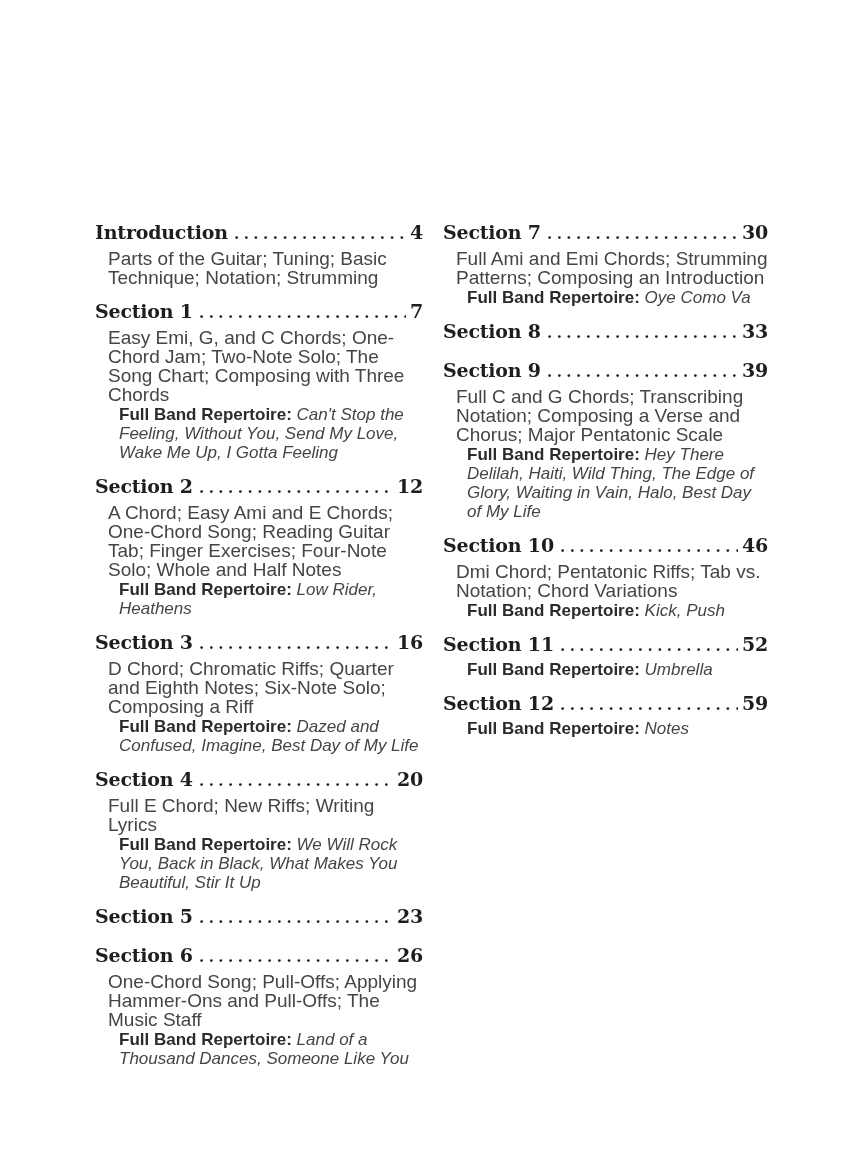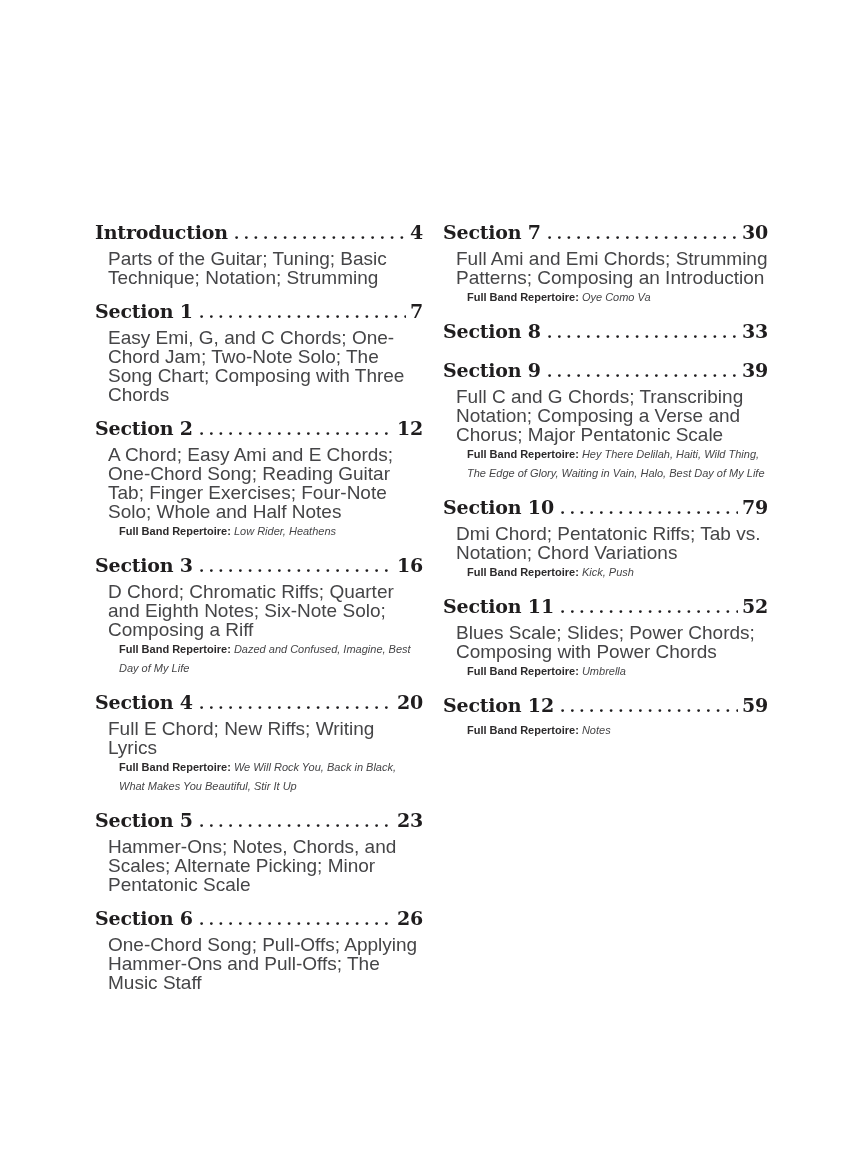--- a/index.html
+++ b/index.html
@@ -55,21 +55,21 @@
   }
   .desc {
     padding-left: 13px;
     font-size: 19px;
     line-height: 19px;
     color: #454547;
     margin-top: 2px;
   }
   .rep {
     padding-left: 24px;
-    font-size: 11px;
+    font-size: 17px;
     line-height: 19px;
     color: #454547;
     margin-top: 1px;
   }
   .rep b {
     color: #2c2a2b;
     font-weight: 700;
   }
   .rep i {
     font-style: italic;
@@ -90,20 +90,24 @@
 
   </div>
 
   <div class="entry">
     <div class="heading-row">
       <span class="title">Section 1</span>
       <span class="dots">........................................................................................................................</span>
       <span class="pagenum">7</span>
     </div>
     <div class="desc">Easy Emi, G, and C Chords; One-Chord Jam; Two-Note Solo; The Song Chart; Composing with Three Chords</div>
+    <div class="rep">
+      <b>Full Band Repertoire:</b>
+      <i> Can't Stop the Feeling, Without You, Send My Love, Wake Me Up, I Gotta Feeling</i>
+    </div>
   </div>
 
   <div class="entry">
     <div class="heading-row">
       <span class="title">Section 2</span>
       <span class="dots">........................................................................................................................</span>
       <span class="pagenum">12</span>
     </div>
     <div class="desc">A Chord; Easy Ami and E Chords; One-Chord Song; Reading Guitar Tab; Finger Exercises; Four-Note Solo; Whole and Half Notes</div>
     <div class="rep">
@@ -137,31 +141,34 @@
       <i> We Will Rock You, Back in Black, What Makes You Beautiful, Stir It Up</i>
     </div>
   </div>
 
   <div class="entry">
     <div class="heading-row">
       <span class="title">Section 5</span>
       <span class="dots">........................................................................................................................</span>
       <span class="pagenum">23</span>
     </div>
-    <div class="desc">Hammer-Ons; Notes, Chords, and Scales; Alternate Picking; Minor Pentatonic Scale</div>
 
   </div>
 
   <div class="entry">
     <div class="heading-row">
       <span class="title">Section 6</span>
       <span class="dots">........................................................................................................................</span>
       <span class="pagenum">26</span>
     </div>
     <div class="desc">One-Chord Song; Pull-Offs; Applying Hammer-Ons and Pull-Offs; The Music Staff</div>
+    <div class="rep">
+      <b>Full Band Repertoire:</b>
+      <i> Land of a Thousand Dances, Someone Like You</i>
+    </div>
   </div>
 </div>
   <div class="toc-column right">
   <div class="entry">
     <div class="heading-row">
       <span class="title">Section 7</span>
       <span class="dots">........................................................................................................................</span>
       <span class="pagenum">30</span>
     </div>
     <div class="desc">Full Ami and Emi Chords; Strumming Patterns; Composing an Introduction</div>
@@ -189,36 +196,35 @@
     <div class="rep">
       <b>Full Band Repertoire:</b>
       <i> Hey There Delilah, Haiti, Wild Thing, The Edge of Glory, Waiting in Vain, Halo, Best Day of My Life</i>
     </div>
   </div>
 
   <div class="entry">
     <div class="heading-row">
       <span class="title">Section 10</span>
       <span class="dots">........................................................................................................................</span>
-      <span class="pagenum">79</span>
+      <span class="pagenum">46</span>
     </div>
     <div class="desc">Dmi Chord; Pentatonic Riffs; Tab vs. Notation; Chord Variations</div>
     <div class="rep">
       <b>Full Band Repertoire:</b>
       <i> Kick, Push</i>
     </div>
   </div>
 
   <div class="entry">
     <div class="heading-row">
       <span class="title">Section 11</span>
       <span class="dots">........................................................................................................................</span>
       <span class="pagenum">52</span>
     </div>
-    <div class="desc">Blues Scale; Slides; Power Chords; Composing with Power Chords</div>
     <div class="rep">
       <b>Full Band Repertoire:</b>
       <i> Umbrella</i>
     </div>
   </div>
 
   <div class="entry">
     <div class="heading-row">
       <span class="title">Section 12</span>
       <span class="dots">........................................................................................................................</span>

